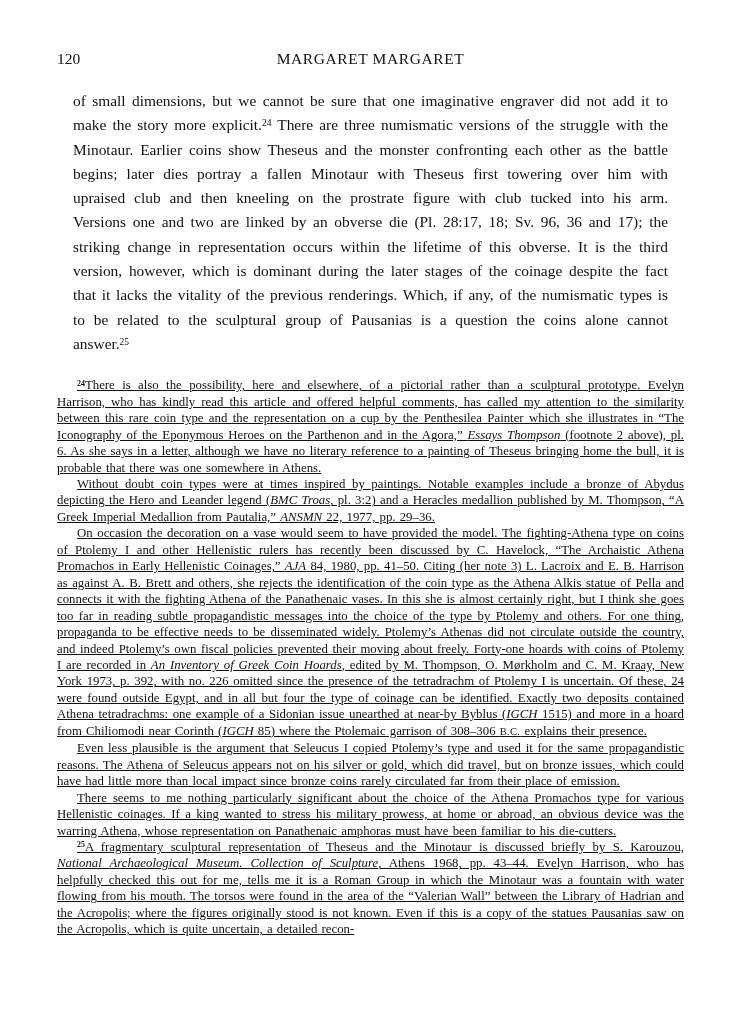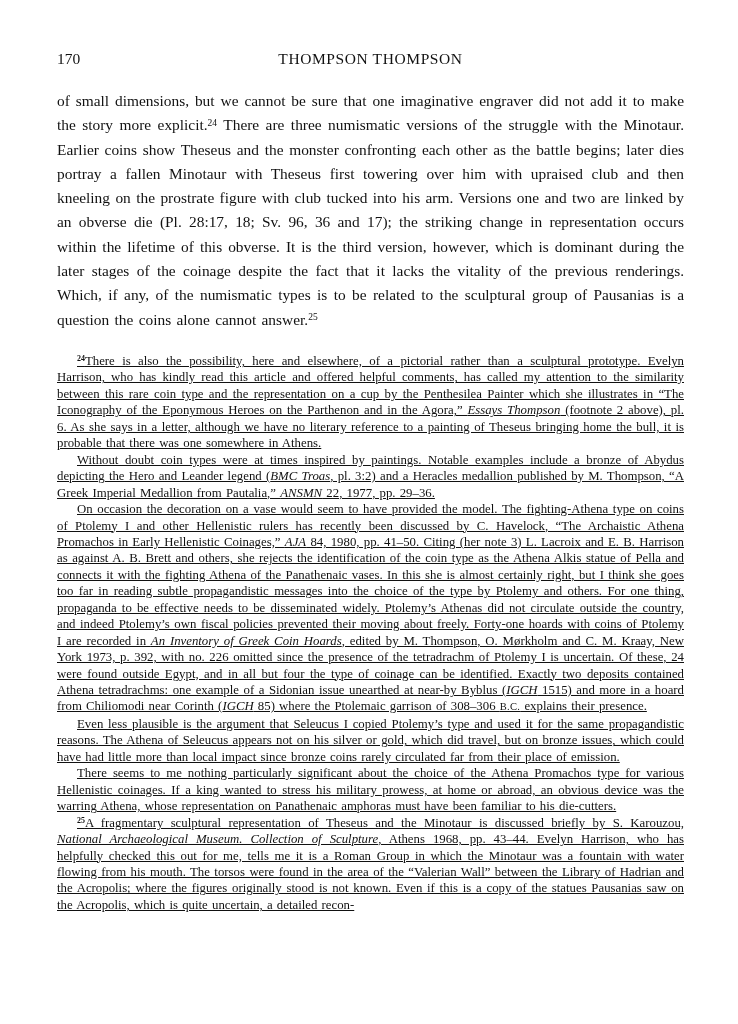--- a/index.html
+++ b/index.html
@@ -29,21 +29,21 @@
     justify-self: start;
   }
   .running-head {
     font-size: 15.5px;
     letter-spacing: 0.6px;
     justify-self: center;
     font-weight: 500;
   }
   .header-spacer { justify-self: end; }
   .body-para {
-    margin: 0;
+    margin: 16px;
     font-size: 15.4px;
     line-height: 24.3px;
     text-align: justify;
     word-spacing: 1.5px;
   }
   .footnotes {
     margin-top: 21px;
     text-decoration: underline;
   }
   .fn-para {
@@ -65,22 +65,22 @@
   .body-para sup.fnref { font-weight: normal; }
   .italic { font-style: italic; }
   .sc { font-size: 0.82em; letter-spacing: 0.3px; }
 </style>
 </head>
 <body>
 
 <div class="page">
 
   <header class="running-header">
-    <span class="page-num">170</span>
-    <span class="running-head">THOMPSON THOMPSON</span>
+    <span class="page-num">120</span>
+    <span class="running-head">MARGARET MARGARET</span>
     <span class="header-spacer"></span>
   </header>
 
   <main>
     <p class="body-para"><span>of small dimensions, but we cannot be sure that one imaginative engraver did not add it to make the story more explicit.</span><sup class="fnref">24</sup><span> There are three numismatic versions of the struggle with the Minotaur. Earlier coins show Theseus and the monster confronting each other as the battle begins; later dies portray a fallen Minotaur with Theseus first towering over him with upraised club and then kneeling on the prostrate figure with club tucked into his arm. Versions one and two are linked by an obverse die (Pl. 28:17, 18; Sv. 96, 36 and 17); the striking change in representation occurs within the lifetime of this obverse. It is the third version, however, which is dominant during the later stages of the coinage despite the fact that it lacks the vitality of the previous renderings. Which, if any, of the numismatic types is to be related to the sculptural group of Pausanias is a question the coins alone cannot answer.</span><sup class="fnref">25</sup></p>
   </main>
 
   <section class="footnotes">
     <p class="fn-para"><sup class="fnref">24</sup><span>There is also the possibility, here and elsewhere, of a pictorial rather than a sculptural prototype. Evelyn Harrison, who has kindly read this article and offered helpful comments, has called my attention to the similarity between this rare coin type and the representation on a cup by the Penthesilea Painter which she illustrates in “The Iconography of the Eponymous Heroes on the Parthenon and in the Agora,” </span><span class="italic">Essays Thompson</span><span> (footnote 2 above), pl. 6. As she says in a letter, although we have no literary reference to a painting of Theseus bringing home the bull, it is probable that there was one somewhere in Athens.</span></p>
     <p class="fn-para"><span>Without doubt coin types were at times inspired by paintings. Notable examples include a bronze of Abydus depicting the Hero and Leander legend (</span><span class="italic">BMC Troas</span><span>, pl. 3:2) and a Heracles medallion published by M. Thompson, “A Greek Imperial Medallion from Pautalia,” </span><span class="italic">ANSMN</span><span> 22, 1977, pp. 29–36.</span></p>

